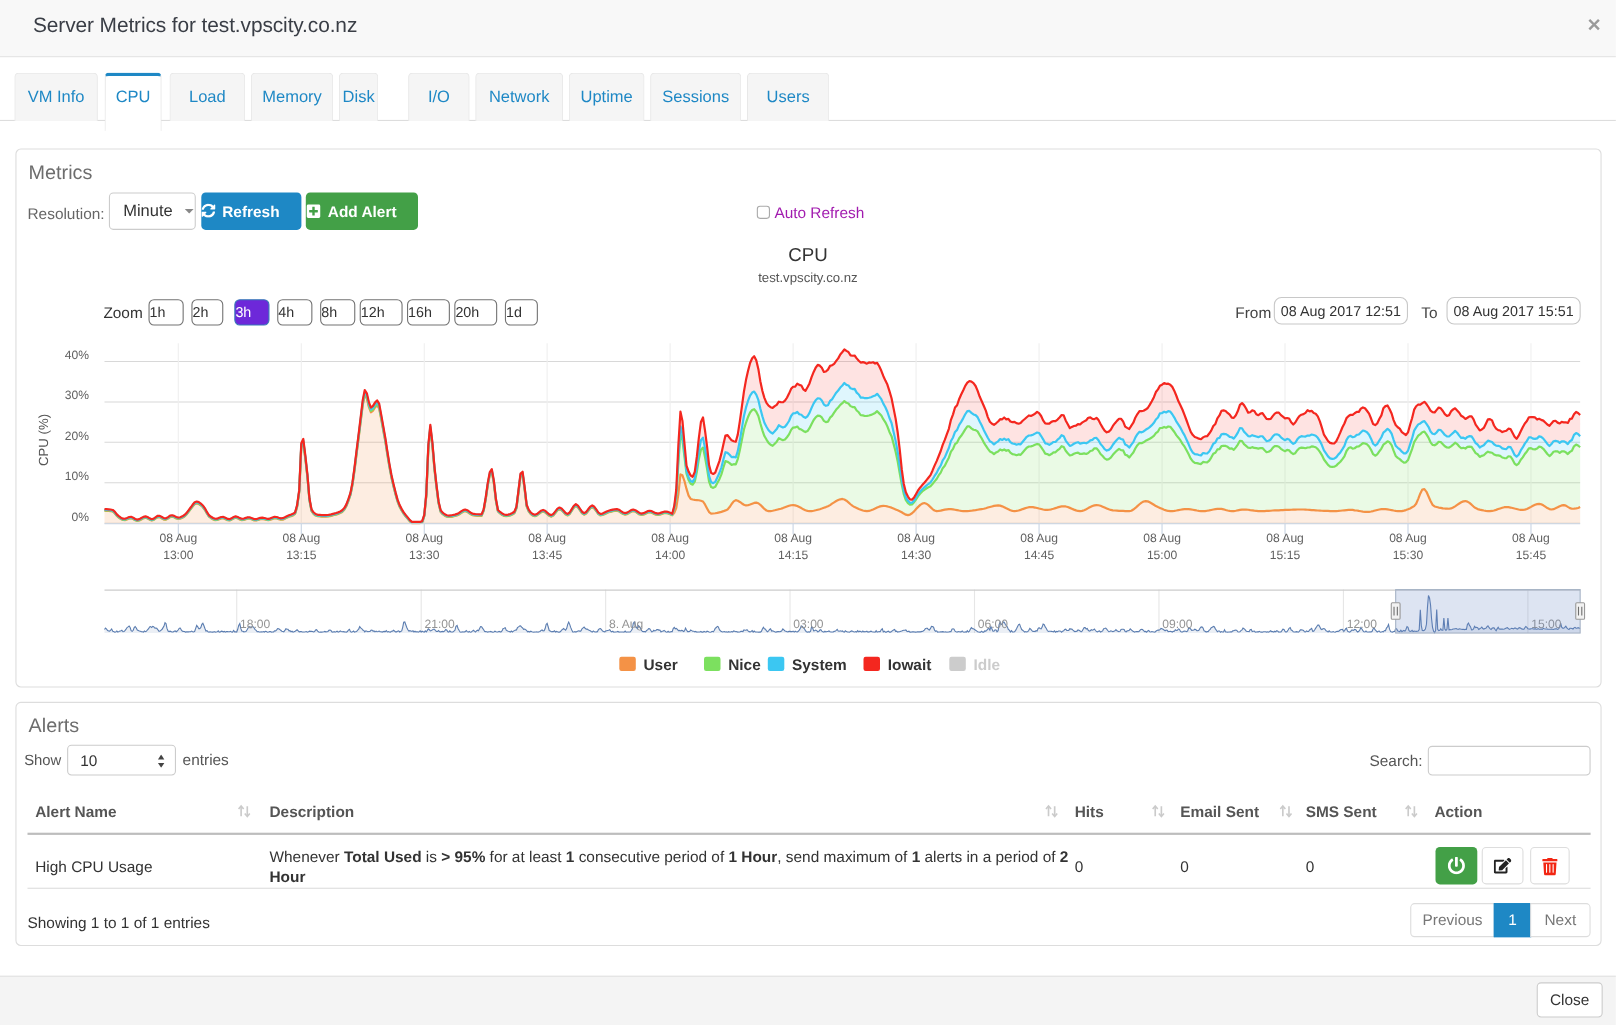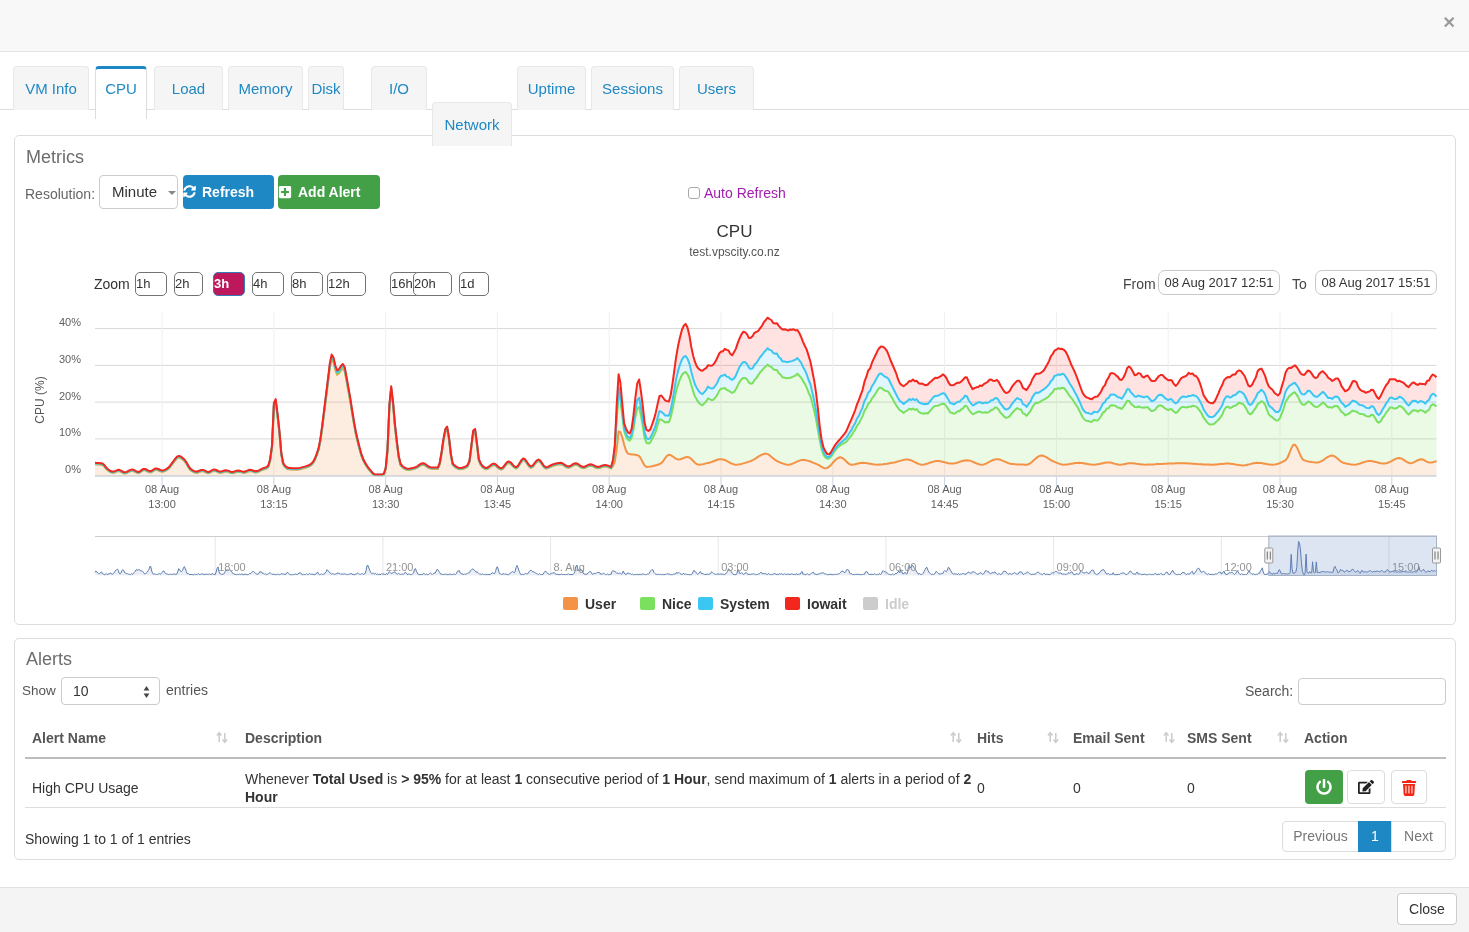--- a/index.html
+++ b/index.html
@@ -22,21 +22,21 @@
 #resSel { position:absolute; left:99px; top:175px; width:79px; height:34px; background:#fff; border:1px solid #ccc; border-radius:4px; font-size:15px; color:#333; line-height:32px; padding-left:12px; white-space:nowrap; }
 #resSel .caret { display:inline-block; margin-left:7px; width:0; height:0; border-left:4px solid transparent; border-right:4px solid transparent; border-top:4px solid #888; vertical-align:middle; }
 #btnRefresh { position:absolute; left:183px; top:175px; width:91px; height:34px; background:#1e88c5; color:#fff; font-weight:700; line-height:34px; border-radius:4px; }
 #btnAdd { position:absolute; left:278px; top:175px; width:102px; height:34px; background:#43a047; color:#fff; font-weight:700; line-height:34px; border-radius:4px; }
 #autoR { position:absolute; left:688px; top:185px; font-size:14px; color:#a21caf; }
 #autoR .cb { display:inline-block; width:12px; height:12px; border:1px solid #aaa; border-radius:3px; background:#fff; vertical-align:-1px; margin-right:4px; }
 #ctitle { position:absolute; left:0; top:222px; width:1469px; text-align:center; font-size:17px; color:#333; }
 #csub { position:absolute; left:0; top:245px; width:1469px; text-align:center; font-size:12px; color:#555; }
 
 .zbtn { position:absolute; top:272px; height:24px; line-height:22px; background:#fff; border:1px solid #737373; border-radius:5px; font-size:13px; color:#333; text-align:left; }
-.zbtn.sel { background:#be185d; border-color:#3779b8; color:#fff; font-weight:700; }
+.zbtn.sel { background:#6d28d9; border-color:#3779b8; color:#fff; font-weight:400; }
 #zoomLbl { position:absolute; left:94px; top:276px; font-size:14px; color:#333; }
 #fromLbl { position:absolute; left:1123px; top:276px; font-size:14px; color:#444; }
 #toLbl { position:absolute; left:1292px; top:276px; font-size:14px; color:#444; }
 .dinp { position:absolute; top:270px; height:25px; line-height:23px; border:1px solid #c8c8c8; border-radius:7px; font-size:13px; color:#333; text-align:center; background:#fff; }
 
 #legend { position:absolute; left:0; top:596px; width:1469px; height:18px; }
 #legend span.it { position:absolute; top:0; font-size:14px; font-weight:700; color:#333; white-space:nowrap; }
 #legend i { display:inline-block; width:15px; height:13px; border-radius:2px; margin-right:7px; vertical-align:-1px; }
 
 #alerts .ptitle { top:10px; }
@@ -56,31 +56,32 @@
 
 .pg { position:absolute; top:821px; height:31px; line-height:29px; font-size:14px; text-align:center; border:1px solid #ddd; background:#fff; color:#777; }
 
 #footer { position:absolute; left:0; top:887px; width:1469px; height:45px; background:#f4f4f4; border-top:1px solid #e2e2e2; }
 #btnClose { position:absolute; right:12px; top:893px; width:60px; height:32px; background:#fff; border:1px solid #ccc; border-radius:4px; line-height:30px; text-align:center; color:#333; font-size:14px; }
 svg text { font-family:"Liberation Sans",sans-serif; }
 </style>
 </head>
 <body>
 <div class="hdr">
+    <h1>Server Metrics for test.vpscity.co.nz</h1>
     <div class="x">✕</div>
   </div>
 
 <div class="tabs">
   <div class="tab" style="left:0;width:76px;">VM Info</div>
   <div class="tab active" style="left:82px;width:52px;">CPU</div>
   <div class="tab" style="left:141px;width:69px;">Load</div>
   <div class="tab" style="left:215px;width:75px;">Memory</div>
   <div class="tab" style="left:295px;width:36px;">Disk</div>
   <div class="tab" style="left:358px;width:56px;">I/O</div>
-  <div class="tab" style="left:419px;width:80px;margin-top:36px;">Network</div>
+  <div class="tab" style="left:419px;width:80px;">Network</div>
   <div class="tab" style="left:504px;width:69px;">Uptime</div>
   <div class="tab" style="left:578px;width:83px;">Sessions</div>
   <div class="tab" style="left:666px;width:75px;">Users</div>
 </div>
 
 <div class="panel" id="metrics">
     <div class="ptitle" style="top:11px;">Metrics</div>
   </div>
 <div class="panel" id="alerts">
     <div class="ptitle">Alerts</div>
@@ -98,21 +99,21 @@
 <div id="ctitle">CPU</div>
 <div id="csub">test.vpscity.co.nz</div>
 
 <div id="zoomLbl">Zoom</div>
 <div class="zbtn" style="left:135px;width:32px;">1h</div>
 <div class="zbtn" style="left:174px;width:29px;">2h</div>
 <div class="zbtn sel" style="left:213px;width:32px;">3h</div>
 <div class="zbtn" style="left:252px;width:32px;">4h</div>
 <div class="zbtn" style="left:291px;width:32px;">8h</div>
 <div class="zbtn" style="left:327px;width:39px;">12h</div>
-<div class="zbtn" style="left:390px;width:39px;">16h</div>
+<div class="zbtn" style="left:370px;width:39px;">16h</div>
 <div class="zbtn" style="left:413px;width:39px;">20h</div>
 <div class="zbtn" style="left:459px;width:30px;">1d</div>
 <div id="fromLbl">From</div>
 <div class="dinp" style="left:1158px;width:122px;">08 Aug 2017 12:51</div>
 <div id="toLbl">To</div>
 <div class="dinp" style="left:1315px;width:122px;">08 Aug 2017 15:51</div>
 
 <svg xmlns="http://www.w3.org/2000/svg" width="1442" height="365" viewBox="0 0 1442 365" style="position:absolute;left:14px;top:265px;" font-family="Liberation Sans, sans-serif">
 <path d="M81.0 210.7H1422.5" stroke="#d8d8d8" stroke-width="1" fill="none"></path>
 <path d="M81.0 173.9H1422.5" stroke="#d8d8d8" stroke-width="1" fill="none"></path>

